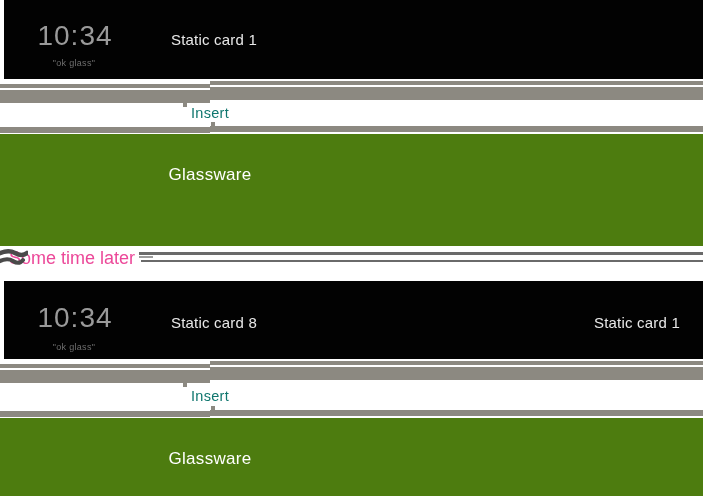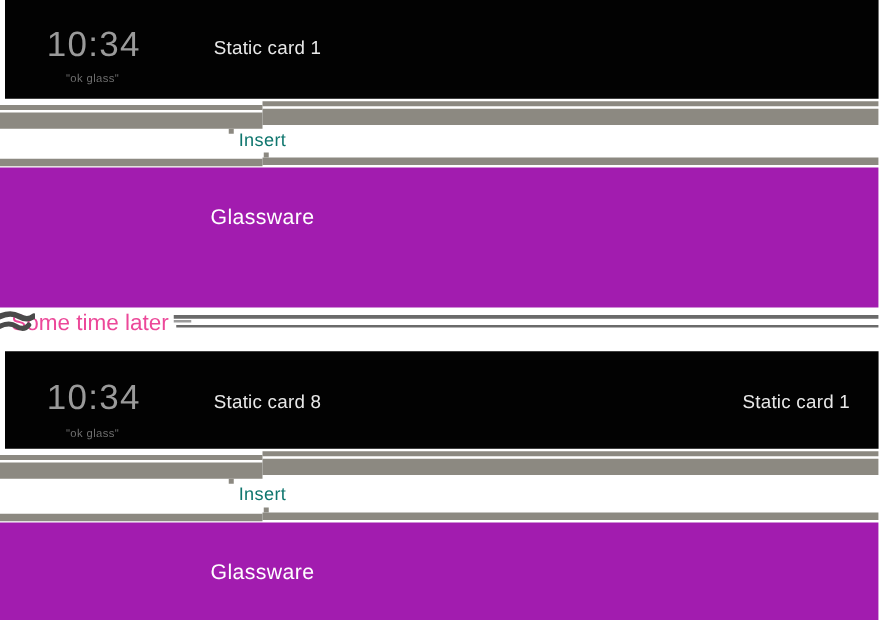--- a/index.html
+++ b/index.html
@@ -5,21 +5,21 @@
   html,body{margin:0;padding:0;background:#ffffff;}
   .canvas{
     position:relative;width:703px;height:496px;background:#ffffff;
     overflow:hidden;font-family:"Liberation Sans",sans-serif;
   }
   .abs{position:absolute;}
   .txt{position:absolute;transform:translate(-50%,-50%);white-space:nowrap;line-height:1;}
   .strip{position:absolute;left:4px;width:703px;background:#020202;}
   .rail{position:absolute;background:#8c8981;}
   .tab{position:absolute;background:#8c8981;width:4px;}
-  .blue-card{position:absolute;left:0;width:703px;background:#a21caf;}
+  .blue-card{position:absolute;left:0;width:703px;background:#4d7c0f;}
   .clock-time{color:#9a9a9a;font-size:28px;font-weight:100;letter-spacing:1px;}
   .clock-hint{color:#6f6f6f;font-size:9px;letter-spacing:0.3px;}
   .card-label{color:#e8e8e8;font-size:15px;letter-spacing:0.2px;}
   .insert-label{color:#0f766e;font-size:14.5px;letter-spacing:0.3px;}
   .glassware-label{color:#ffffff;font-size:17px;letter-spacing:0.3px;}
   .interlude-label{color:#ec4899;font-size:18px;}
   .hline{position:absolute;background:#6a6a6a;height:2.5px;}
   .hdash{position:absolute;background:#9b9b9b;height:2px;}
 </style>
 </head>

